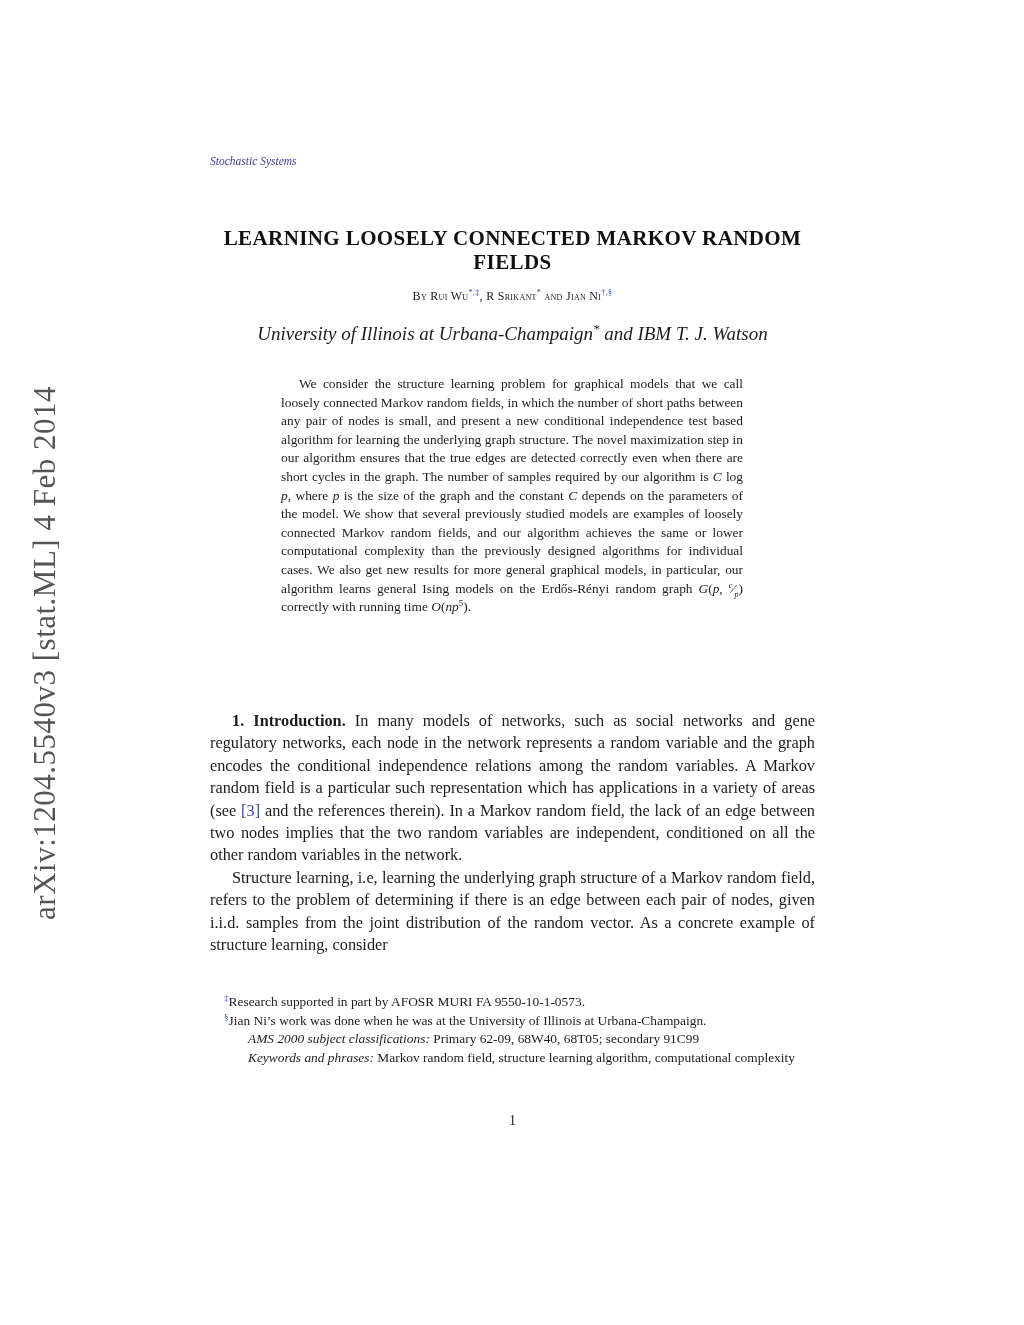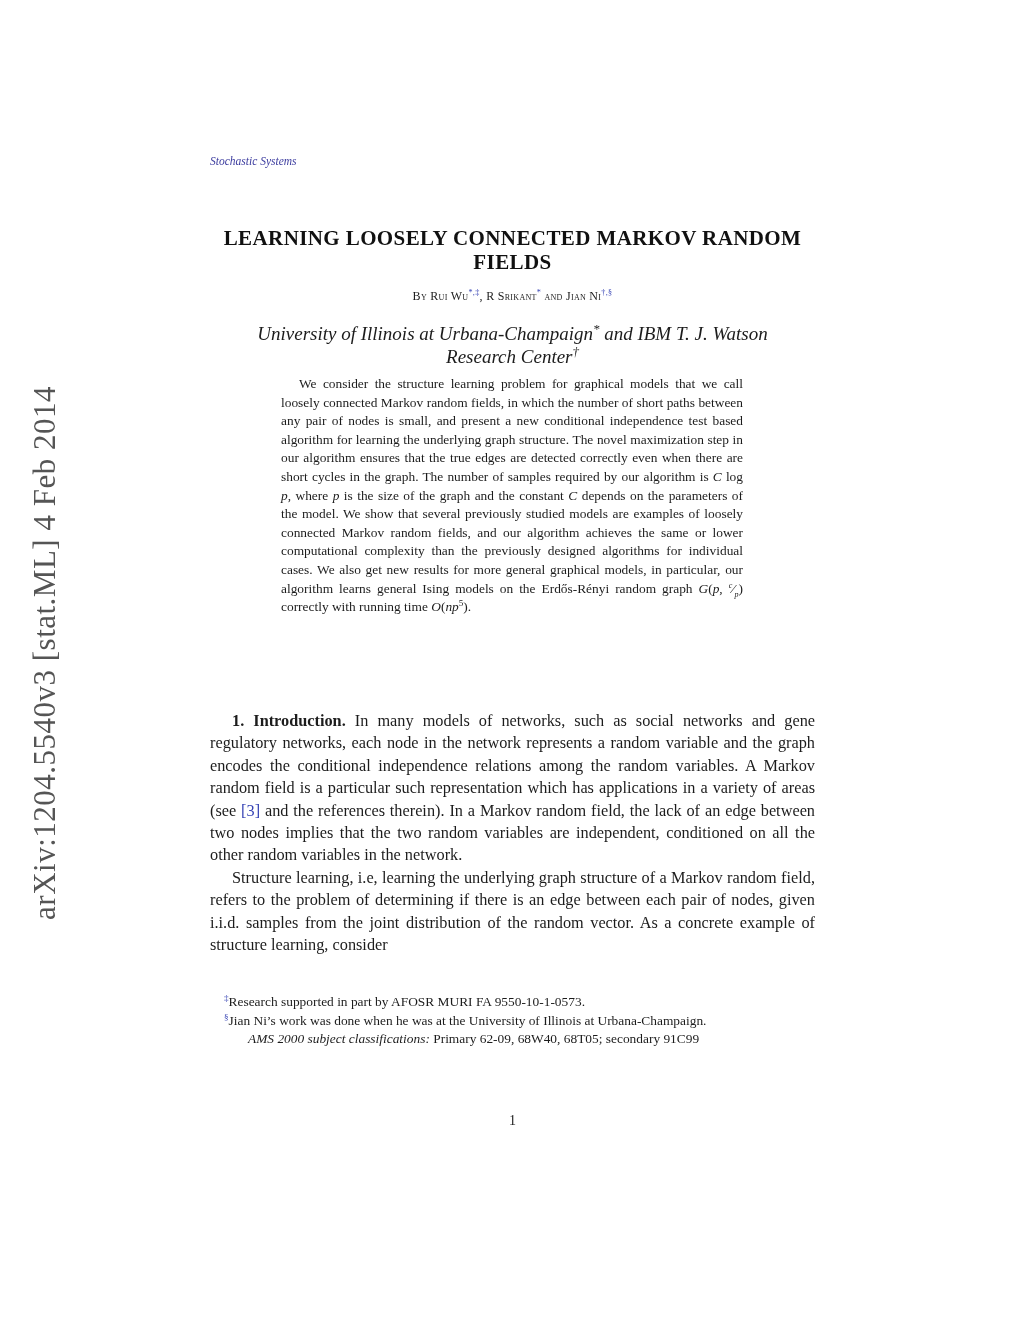--- a/index.html
+++ b/index.html
@@ -86,32 +86,32 @@
   <div class="running-header">Stochastic Systems</div>
 
   <div class="content">
 
     <h1 class="title"><span>LEARNING LOOSELY CONNECTED MARKOV RANDOM</span><br><span>FIELDS</span></h1>
 
     <div class="authors"><span>By Rui Wu</span><span class="sup mark">*,‡</span><span>, R Srikant</span><span class="sup mark">*</span><span> and Jian Ni</span><span class="sup mark">†,§</span></div>
 
     <div class="affiliation">
       <div><span>University of Illinois at Urbana-Champaign</span><span class="sup">*</span><span> and IBM T. J. Watson</span></div>
-      <div><span>Research Center</span><span class="sup">†</span></div>
     </div>
 
     <div class="abstract"><span>We consider the structure learning problem for graphical models that we call loosely connected Markov random fields, in which the number of short paths between any pair of nodes is small, and present a new conditional independence test based algorithm for learning the underlying graph structure. The novel maximization step in our algorithm ensures that the true edges are detected correctly even when there are short cycles in the graph. The number of samples required by our algorithm is </span><span class="math">C</span><span> log </span><span class="math">p</span><span>, where </span><span class="math">p</span><span> is the size of the graph and the constant </span><span class="math">C</span><span> depends on the parameters of the model. We show that several previously studied models are examples of loosely connected Markov random fields, and our algorithm achieves the same or lower computational complexity than the previously designed algorithms for individual cases. We also get new results for more general graphical models, in particular, our algorithm learns general Ising models on the Erdős-Rényi random graph </span><span class="math">G</span><span>(</span><span class="math">p</span><span>, </span><span class="supf">c</span><span>⁄</span><span class="subf">p</span><span>) correctly with running time </span><span class="math">O</span><span>(</span><span class="math">np</span><span class="sup">5</span><span>).</span></div>
 
     <div class="intro">
       <p><span class="bold">1. Introduction.</span><span>  In many models of networks, such as social networks and gene regulatory networks, each node in the network represents a random variable and the graph encodes the conditional independence relations among the random variables. A Markov random field is a particular such representation which has applications in a variety of areas (see </span><span class="cite">[3]</span><span> and the references therein). In a Markov random field, the lack of an edge between two nodes implies that the two random variables are independent, conditioned on all the other random variables in the network.</span></p>
       <p>Structure learning, i.e, learning the underlying graph structure of a Markov random field, refers to the problem of determining if there is an edge between each pair of nodes, given i.i.d. samples from the joint distribution of the random vector. As a concrete example of structure learning, consider</p>
     </div>
 
     <div class="footnotes">
       <p><span class="sup mark">‡</span><span>Research supported in part by AFOSR MURI FA 9550-10-1-0573.</span></p>
       <p><span class="sup mark">§</span><span>Jian Ni’s work was done when he was at the University of Illinois at Urbana-Champaign.</span></p>
       <p><span class="it">AMS 2000 subject classifications:</span><span> Primary 62-09, 68W40, 68T05; secondary 91C99</span></p>
+      <p><span class="it">Keywords and phrases:</span><span> Markov random field, structure learning algorithm, computational complexity</span></p>
     </div>
 
     <div class="page-number">1</div>
 
   </div>
 </div>
 
 </body></html>

